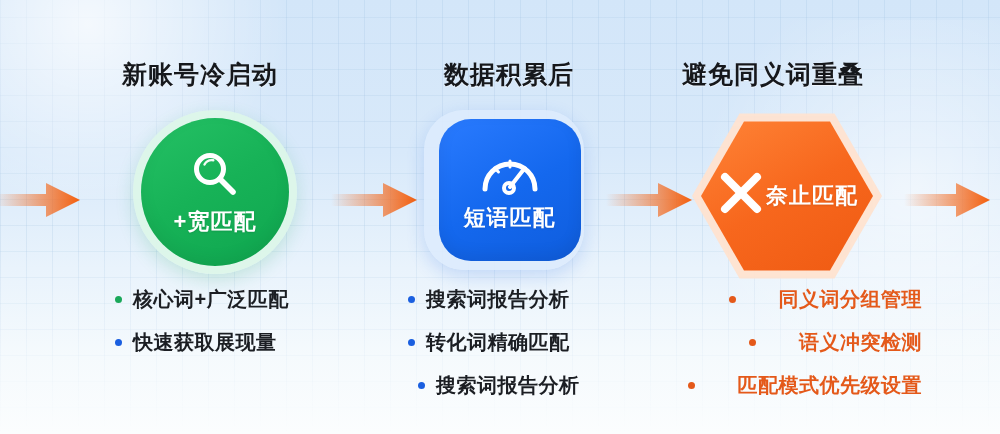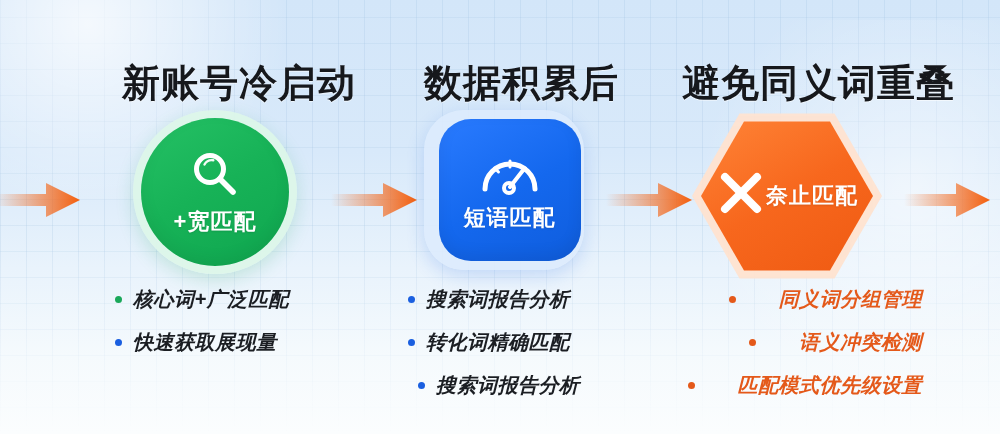--- a/index.html
+++ b/index.html
@@ -31,26 +31,26 @@
   }
   .glow-r{
     position:absolute;right:-100px;top:20px;width:420px;height:380px;
     background:radial-gradient(circle at 55% 45%, rgba(255,255,255,.55), rgba(255,255,255,0) 68%);
     pointer-events:none;
   }
 
   
   .heading{
     position:absolute;top:58px;
-    font-size:38px;font-weight:bold;color:#16181c;
+    font-size:25px;font-weight:bold;color:#16181c;
     letter-spacing:1px;white-space:nowrap;
     text-shadow:0 1px 0 rgba(255,255,255,.55);
   }
   #h1{left:122px;}
-  #h2{left:424px;text-align:right;}
+  #h2{left:444px;text-align:right;}
   #h3{left:682px;}
 
   
   .shape-wrap{position:absolute;top:110px;text-align:right;}
   #s1{left:133px;}
   #s2{left:424px;}
   #s3{left:692px;}
 
   
   .circle-halo{
@@ -107,21 +107,21 @@
   #a2{left:606px;}
   #a3{left:904px;}
 
   
   .col{position:absolute;top:286px;}
   #c1{left:115px;width:240px;}
   #c2{left:408px;width:220px;}
   #c3{left:672px;width:250px;}
 
   .bullet-row{
-    display:flex;align-items:center;margin-bottom:16px;white-space:nowrap;font-style:italic;
+    display:flex;align-items:center;margin-bottom:16px;white-space:nowrap;
   }
   #c1 .bullet-row{justify-content:flex-start;}
   #c2 .bullet-row{justify-content:flex-start;}
   #c3 .bullet-row{justify-content:flex-end;gap:32px;}
   #c2 .bullet-row.r3{padding-left:10px;}
   #c3 .bullet-row.r1{padding-left:14px;}
   #c3 .bullet-row.r2{padding-left:22px;}
   #c3 .bullet-row.r3{padding-left:0px;}
 
   .dot{width:7px;height:7px;border-radius:50%;margin-right:11px;flex:0 0 auto;}

